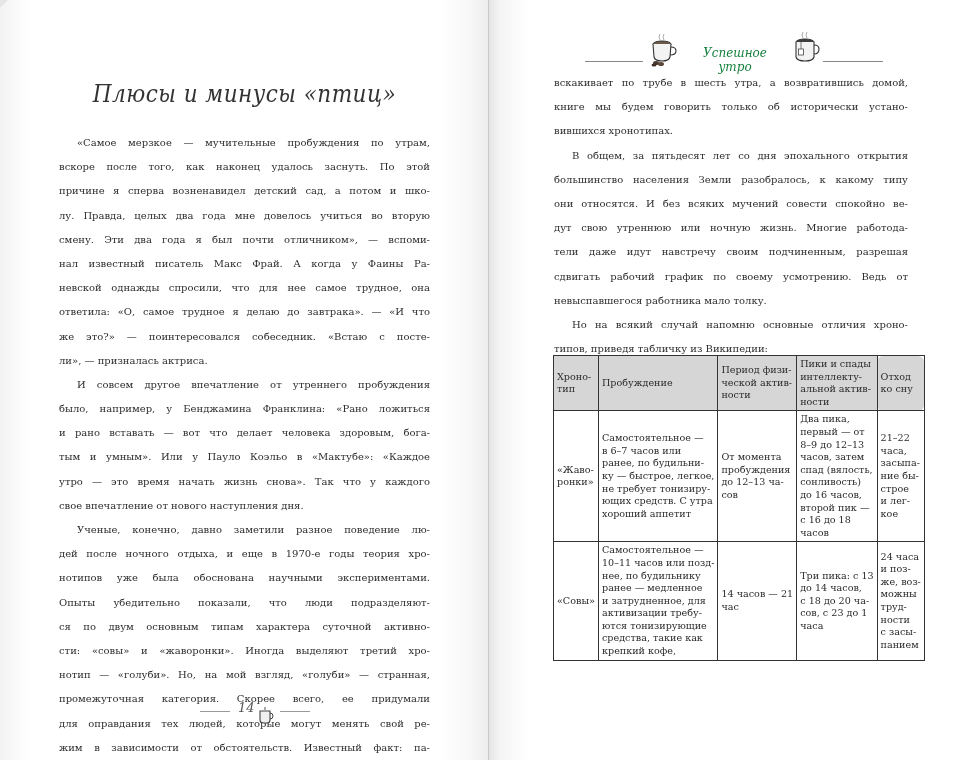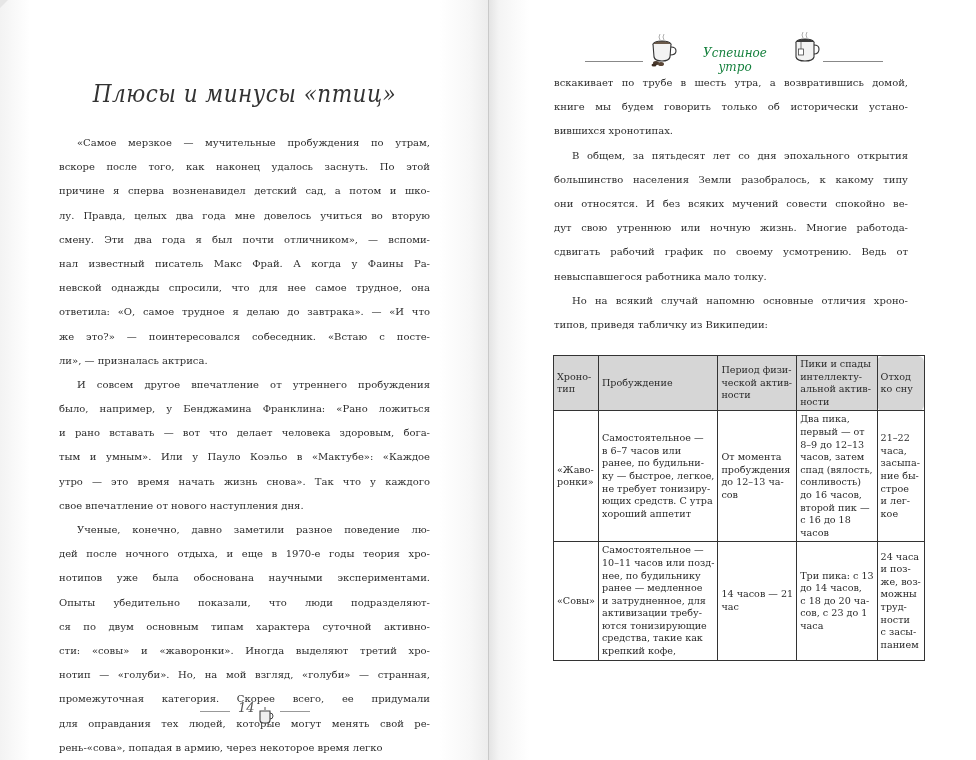--- a/index.html
+++ b/index.html
@@ -100,20 +100,21 @@
         <span class="line last">свое впечатление от нового наступления дня.</span>
         <span class="line indent">Ученые, конечно, давно заметили разное поведение лю-</span>
         <span class="line">дей после ночного отдыха, и еще в 1970-е годы теория хро-</span>
         <span class="line">нотипов уже была обоснована научными экспериментами.</span>
         <span class="line">Опыты убедительно показали, что люди подразделяют-</span>
         <span class="line">ся по двум основным типам характера суточной активно-</span>
         <span class="line">сти: «совы» и «жаворонки». Иногда выделяют третий хро-</span>
         <span class="line">нотип — «голуби». Но, на мой взгляд, «голуби» — странная,</span>
         <span class="line">промежуточная категория. Скорее всего, ее придумали</span>
         <span class="line">для оправдания тех людей, которые могут менять свой ре-</span>
+        <span class="line">жим в зависимости от обстоятельств. Известный факт: па-</span>
         <span class="line last">рень-«сова», попадая в армию, через некоторое время легко</span>
       </div>
 
     <div class="folio folio-left">
       <span class="rule" style="left:0;"></span>
       <span class="num" style="left:38px;">14</span>
       <svg class="cup" style="left:58px; top:6px;" width="16" height="18" viewBox="0 0 16 18">
         <line x1="7" y1="1" x2="7" y2="4" stroke="#555" stroke-width="1"></line>
         <path d="M2 5 L2 14 Q2 17 6 17 L9 17 Q12 17 12 14 L12 5 Z" fill="#f0f0f0" stroke="#444" stroke-width="1.1"></path>
         <path d="M12 7 Q15 7 15 10 Q15 13 12 13" fill="none" stroke="#444" stroke-width="1"></path>
@@ -150,20 +151,21 @@
   </div>
 
   <div class="text-block right-text" id="right-text">
       <span class="line">вскакивает по трубе в шесть утра, а возвратившись домой,</span>
       <span class="line">книге мы будем говорить только об исторически устано-</span>
       <span class="line last">вившихся хронотипах.</span>
       <span class="line indent">В общем, за пятьдесят лет со дня эпохального открытия</span>
       <span class="line">большинство населения Земли разобралось, к какому типу</span>
       <span class="line">они относятся. И без всяких мучений совести спокойно ве-</span>
       <span class="line">дут свою утреннюю или ночную жизнь. Многие работода-</span>
+      <span class="line">тели даже идут навстречу своим подчиненным, разрешая</span>
       <span class="line">сдвигать рабочий график по своему усмотрению. Ведь от</span>
       <span class="line last">невыспавшегося работника мало толку.</span>
       <span class="line indent">Но на всякий случай напомню основные отличия хроно-</span>
       <span class="line last">типов, приведя табличку из Википедии:</span>
     </div>
 
   <table class="chrono" id="chrono-table">
     <thead>
       <tr id="chrono-head">
           <th class="c1">

